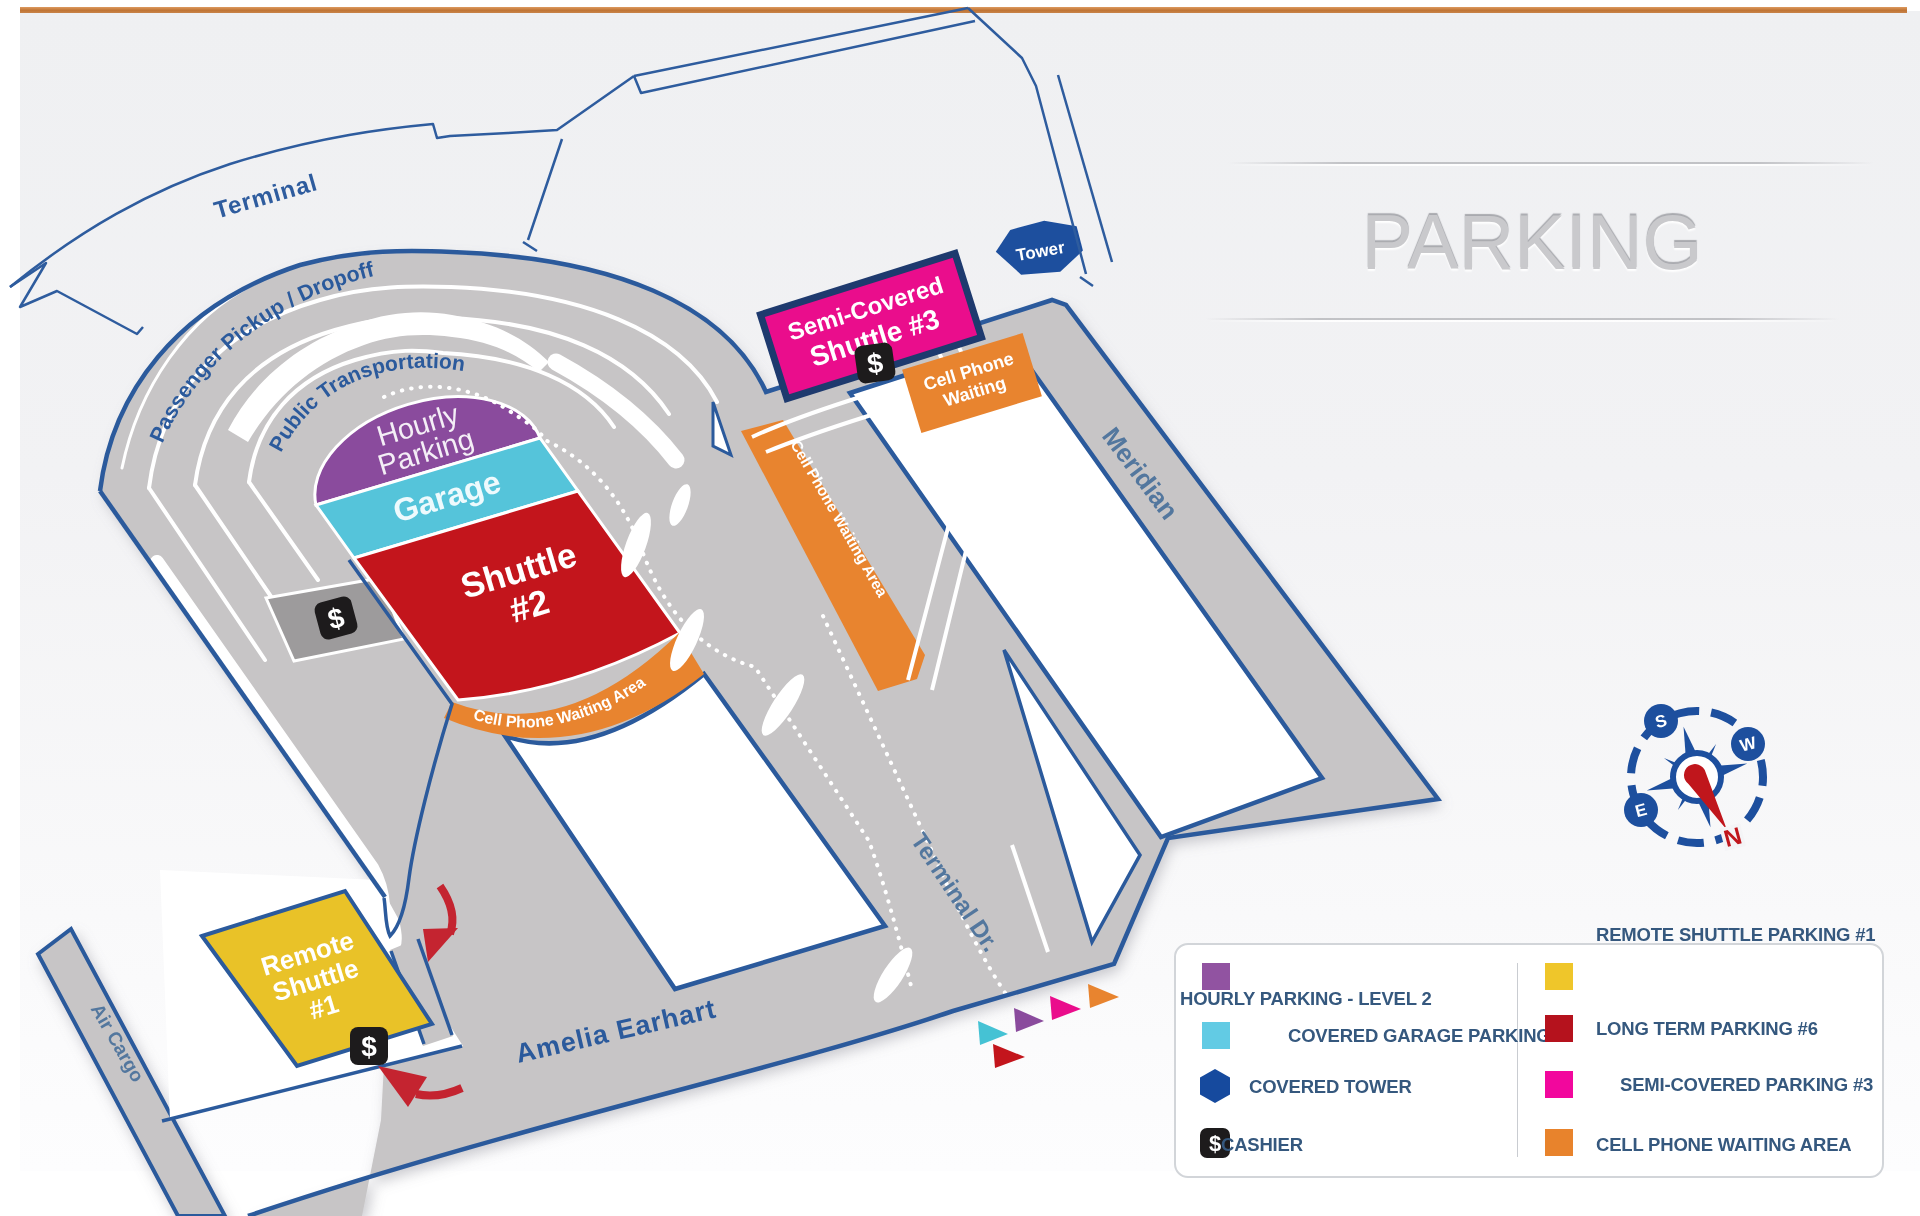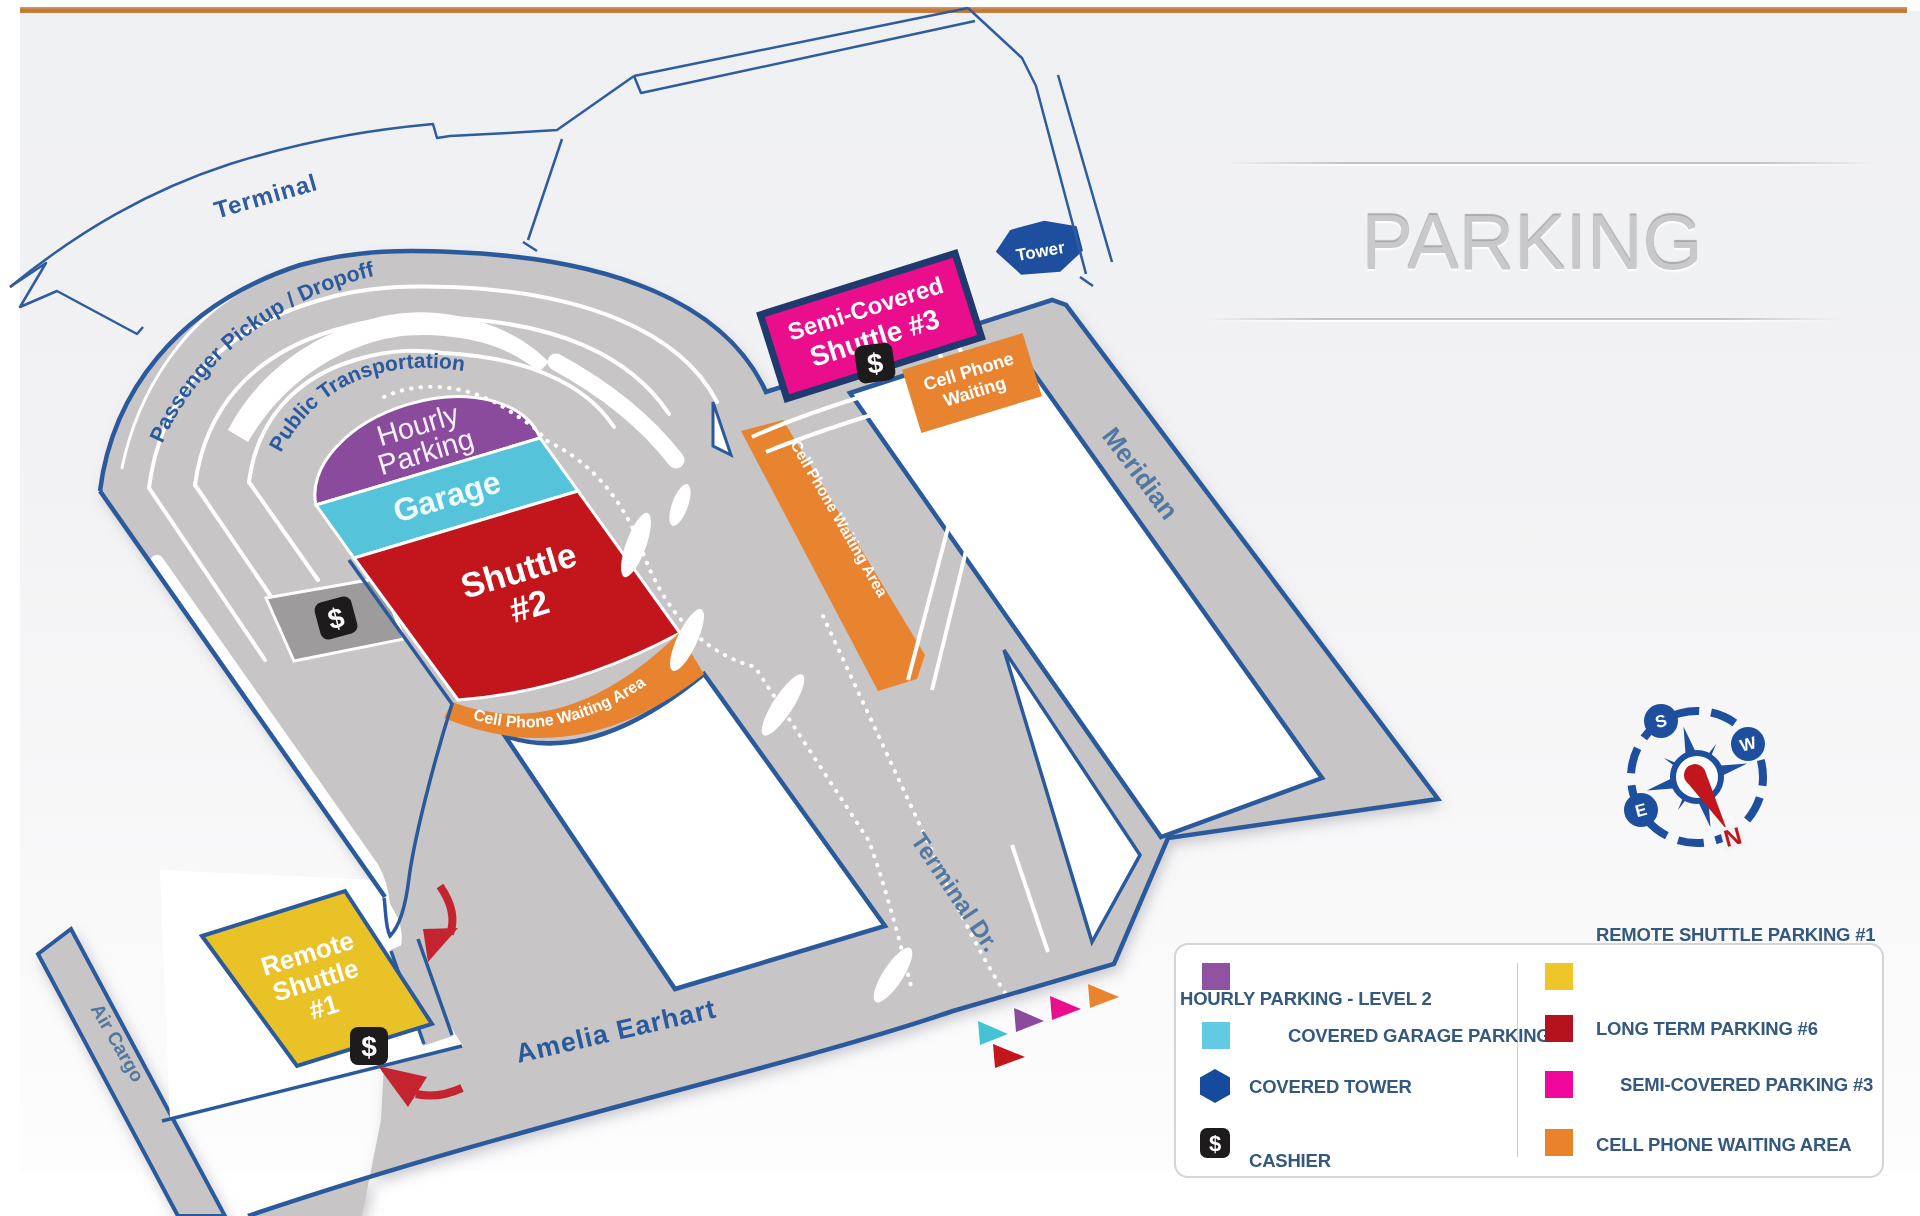--- a/index.html
+++ b/index.html
@@ -284,21 +284,21 @@
     <polygon points="17,1 32,9.5 32,26.5 17,35 2,26.5 2,9.5" fill="#164a9e"></polygon>
   </svg>
 
   <div class="litem" style="left:1249px;top:1076px;">COVERED TOWER</div>
 
   <svg width="32" height="32" viewBox="0 0 32 32" style="position:absolute;left:1199px;top:1127px;">
     <rect x="1" y="1" width="30" height="30" rx="7" fill="#1d1b1c"></rect>
     <text x="16" y="24" font-size="22" font-weight="700" fill="#ffffff" text-anchor="middle" font-family="Liberation Sans, sans-serif">$</text>
   </svg>
 
-  <div class="litem" style="left:1249px;top:1134px;margin-top:16px;">CASHIER</div>
+  <div class="litem" style="left:1221px;top:1134px;">CASHIER</div>
 
   <div class="lsw" style="left:1545px;top:963px;background:#efc62a;"></div>
 
   <div class="litem" style="left:1596px;top:924px;">REMOTE SHUTTLE PARKING #1</div>
 
   <div class="lsw" style="left:1545px;top:1015px;background:#b5121d;"></div>
 
   <div class="litem" style="left:1596px;top:1018px;">LONG TERM PARKING #6</div>
 
   <div class="lsw" style="left:1545px;top:1071px;background:#f2079d;"></div>

